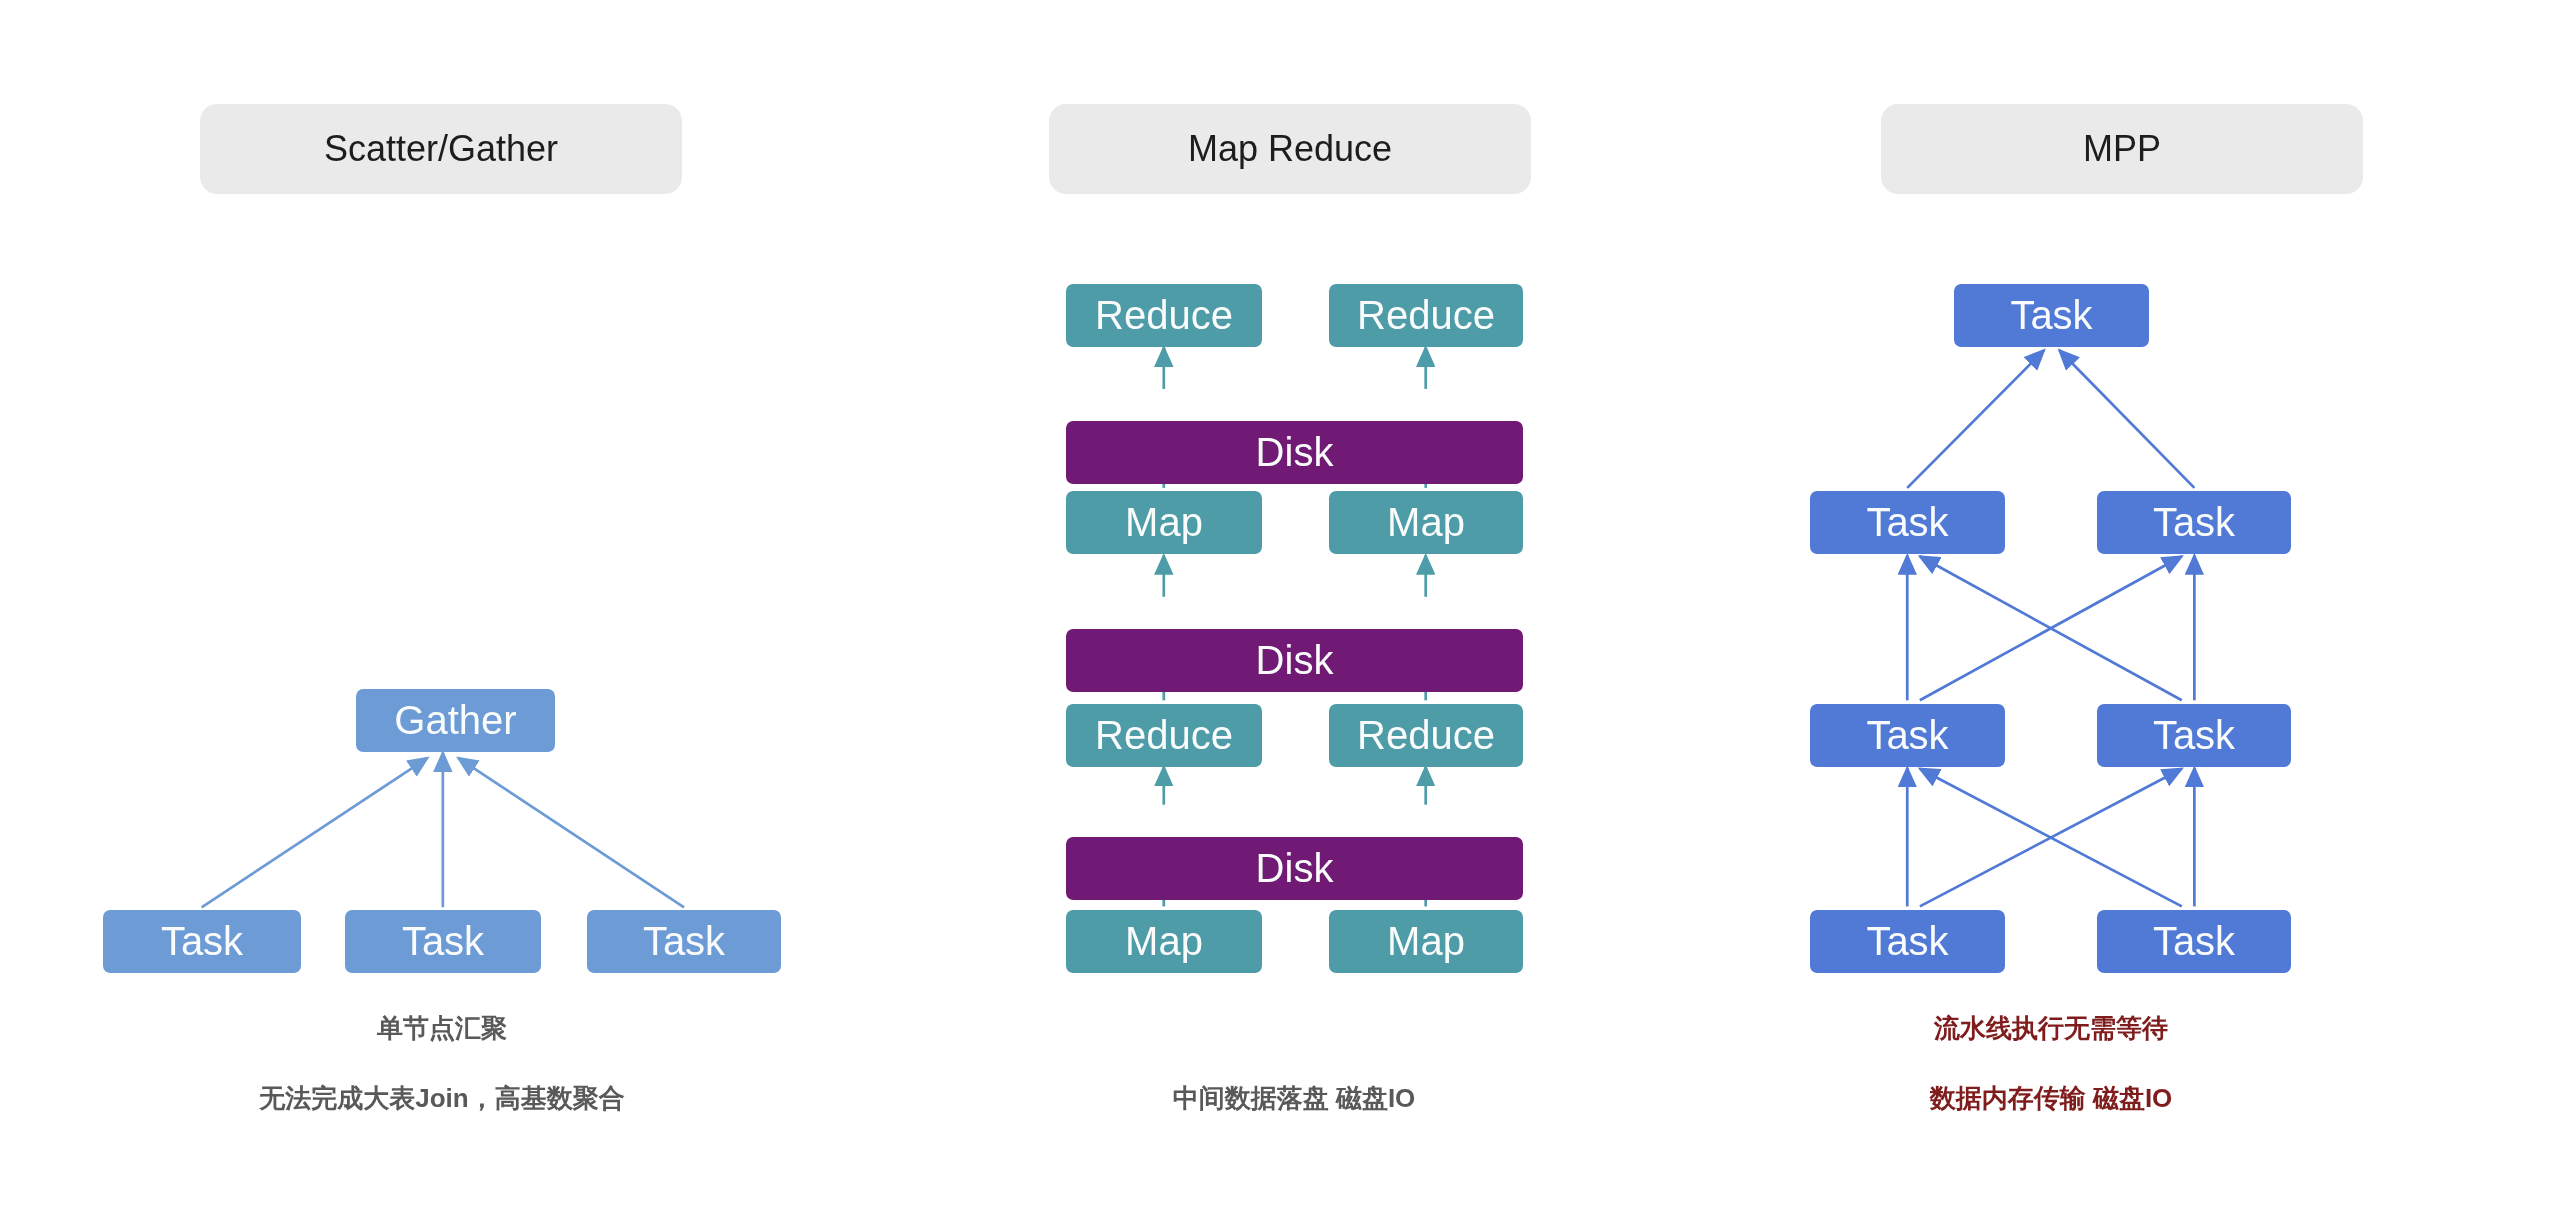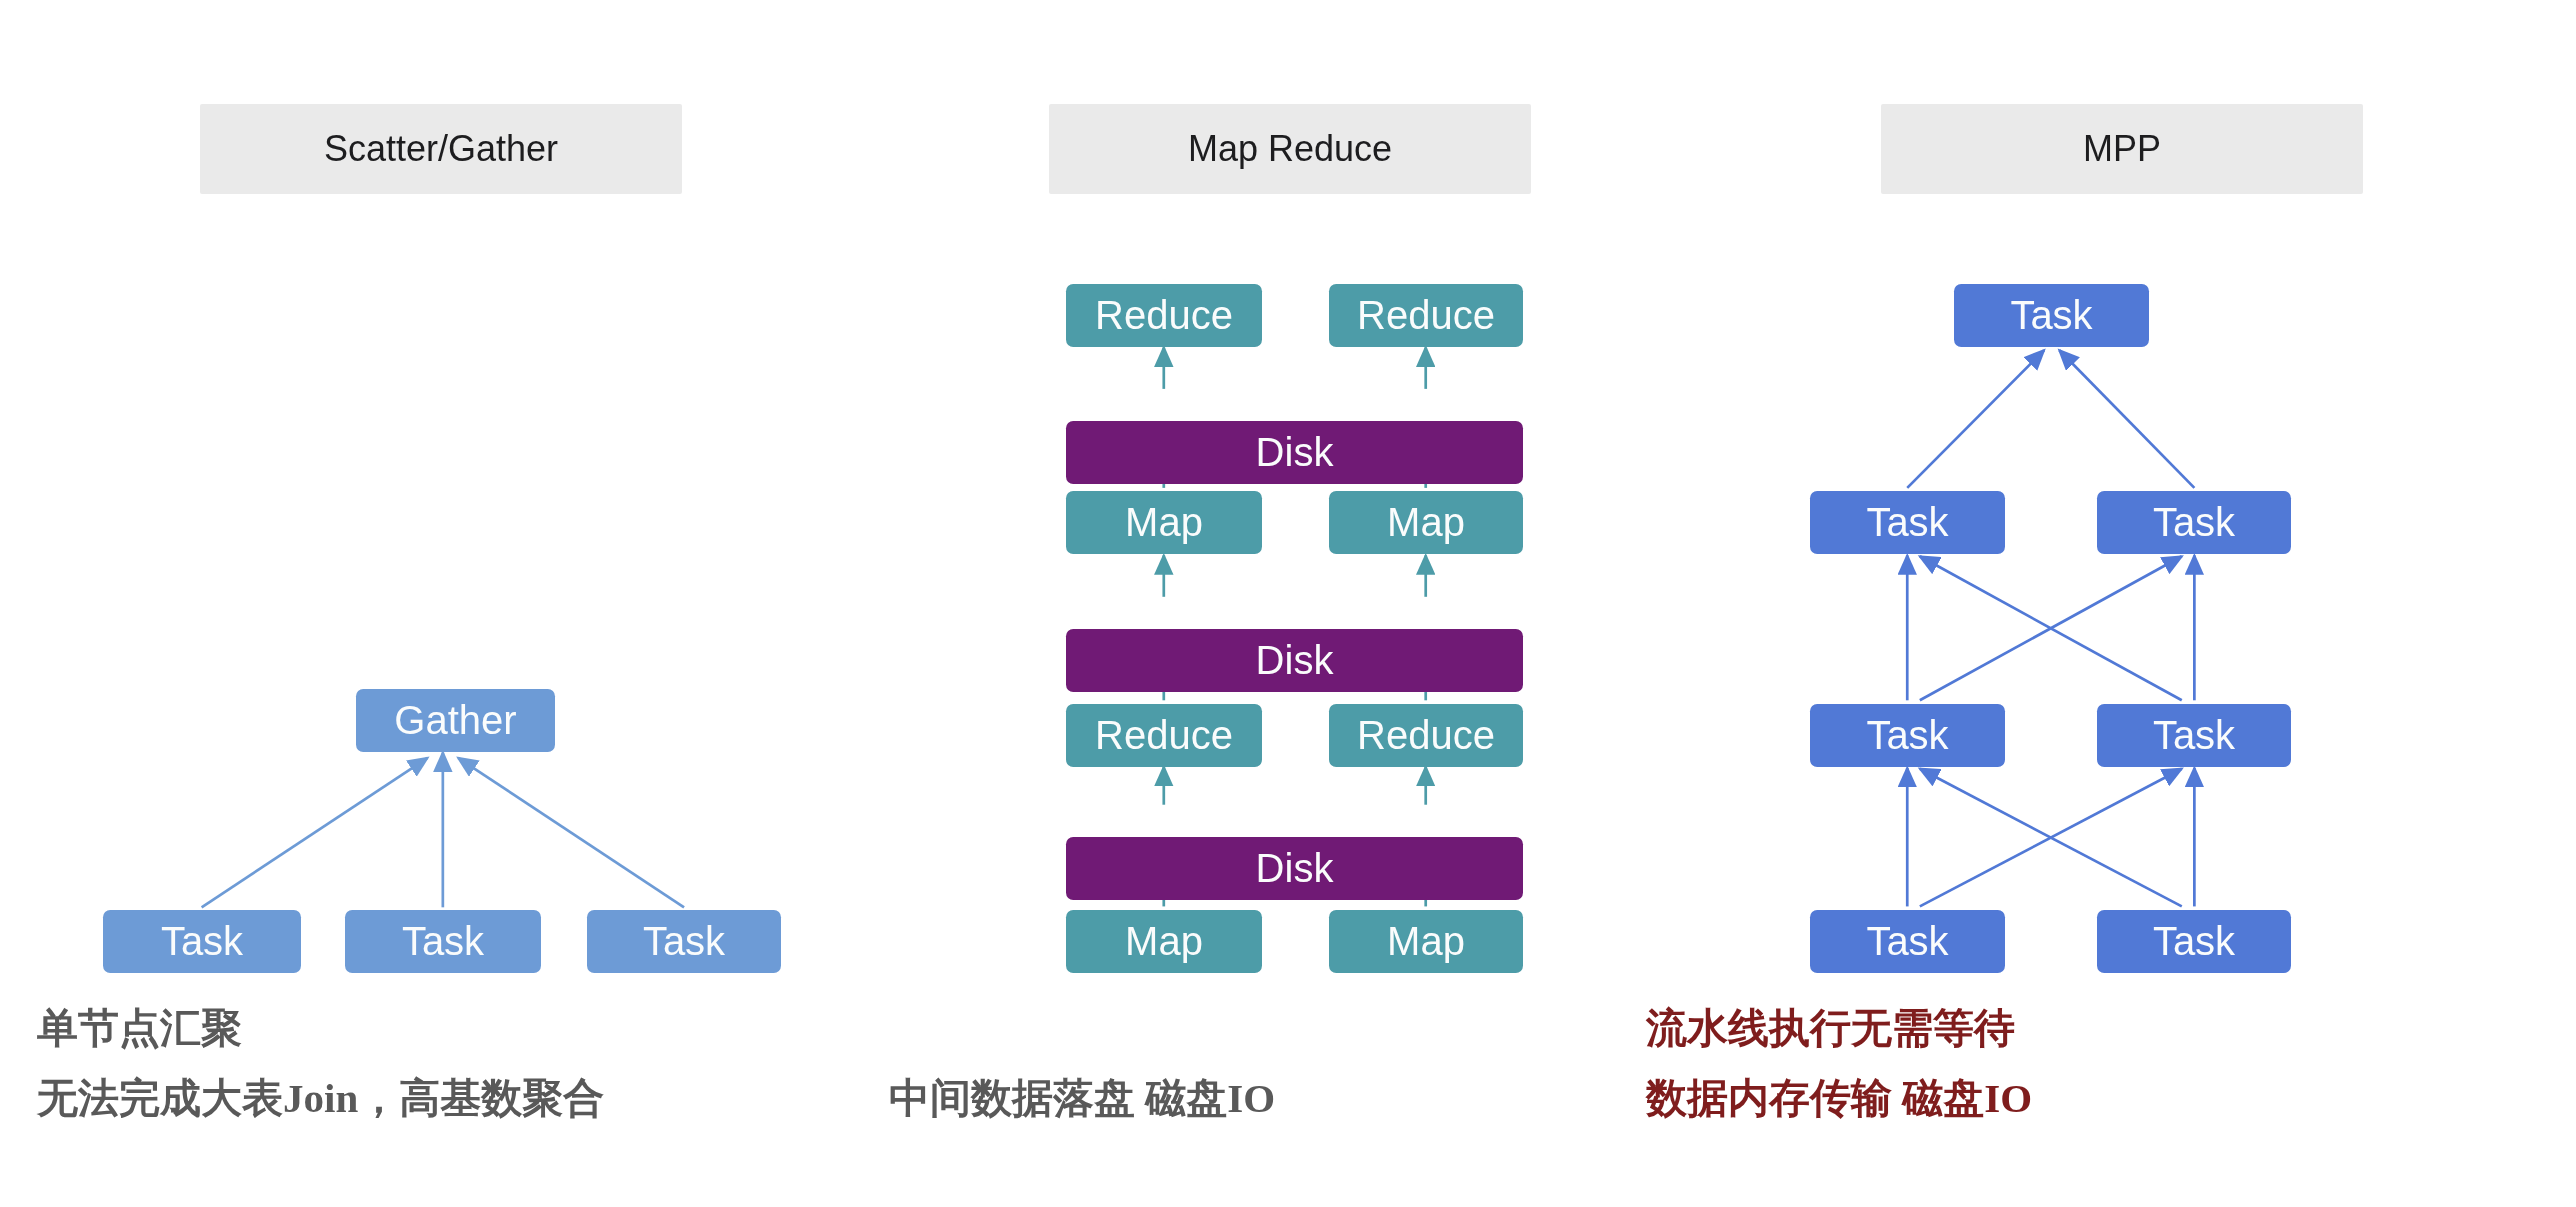--- a/index.html
+++ b/index.html
@@ -2,33 +2,33 @@
 <html style="font-size:14.4px"><head>
 <meta charset="utf-8">
 <style>
   html,body{margin:0;padding:0;background:#ffffff;}
   body{width:2576px;height:1208px;position:relative;overflow:hidden;
        font-family:"Liberation Sans","DejaVu Sans",sans-serif;}
   .canvas{position:absolute;left:0;top:0;width:2576px;height:1208px;}
   .arrows{position:absolute;left:0;top:0;width:2576px;height:1208px;}
 
   .header{position:absolute;top:104px;width:482px;height:90px;background:#EAEAEA;
-          border-radius:2px;color:#1D1D1F;font-size:36px;line-height:90px;
+          border-radius:17px;color:#1D1D1F;font-size:36px;line-height:90px;
           text-align:center;}
 
   .node{position:absolute;height:63px;border-radius:7.2px;color:#FAFCFC;
         font-size:40px;display:flex;align-items:center;justify-content:center;}
   .sg  {background:#6D9BD6;}
   .teal{background:#4D9CA8;}
   .disk{background:#701a75;margin-top:29px;}
   .mpp {background:#5179D6;}
 
-  .caption{position:absolute;width:810px;text-align:left;
-           font-family:Liberation Serif, serif;font-weight:700;
-           font-size:41px;line-height:54px;color:#595959;}
+  .caption{position:absolute;width:810px;text-align:center;
+           font-family:Liberation Sans, sans-serif;font-weight:700;
+           font-size:26px;line-height:54px;color:#595959;}
   .caption.orange{color:#7f1d1d;}
 </style>
 </head>
 <body>
 
 <div class="canvas">
 
   <svg class="arrows" viewBox="0 0 2862 1342" xmlns="http://www.w3.org/2000/svg">
     <defs>
       <marker id="ah-sg" viewBox="0 0 10 8" refX="8" refY="4" markerWidth="9" markerHeight="7.2" orient="auto">

